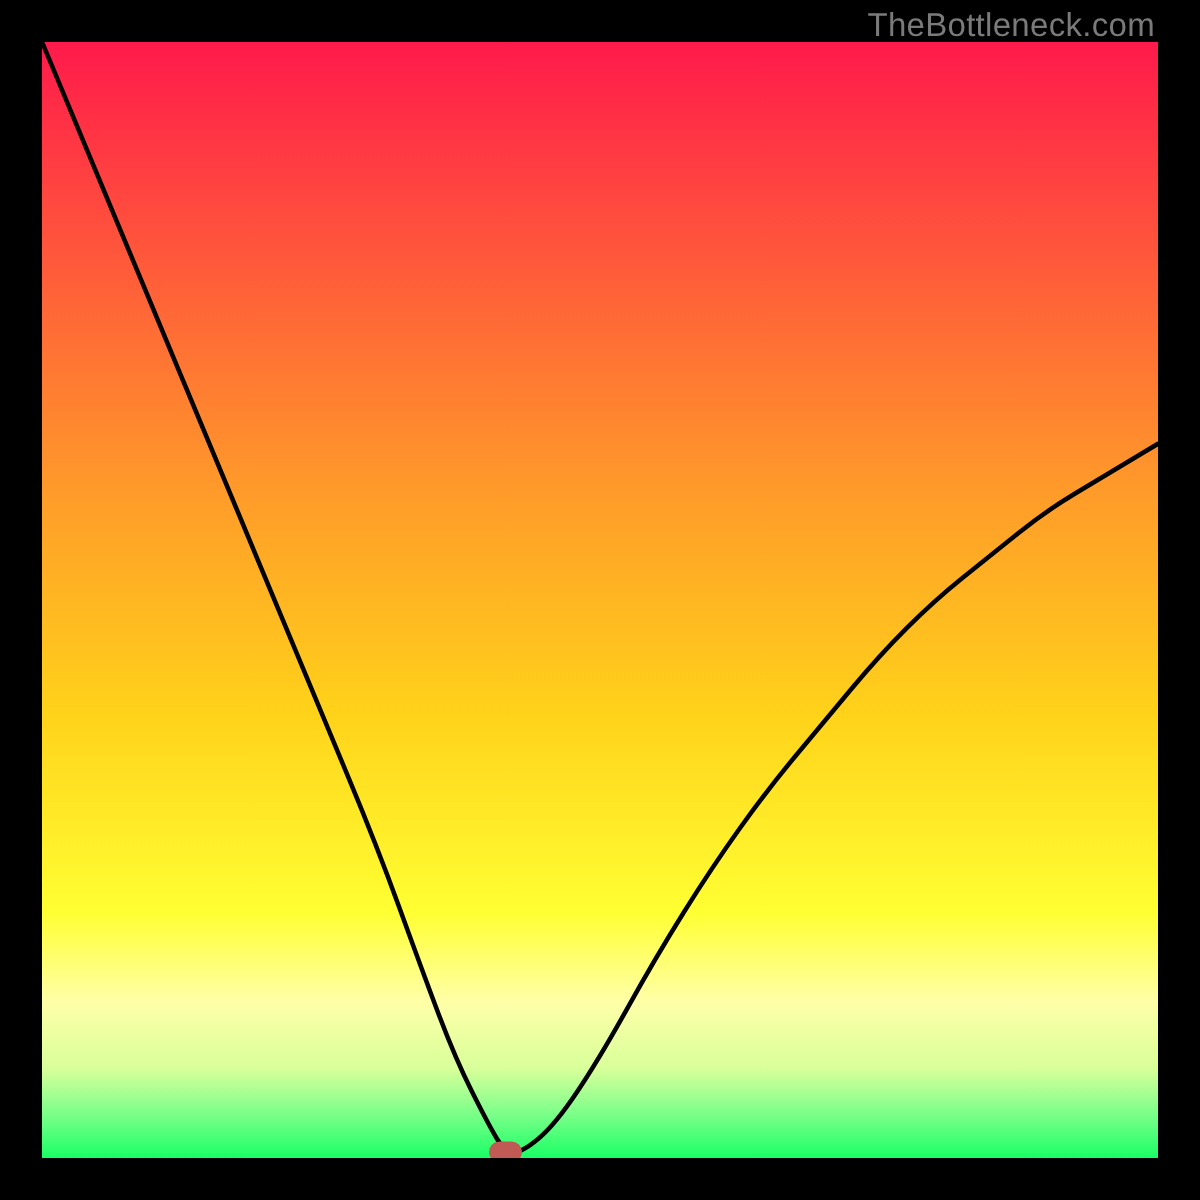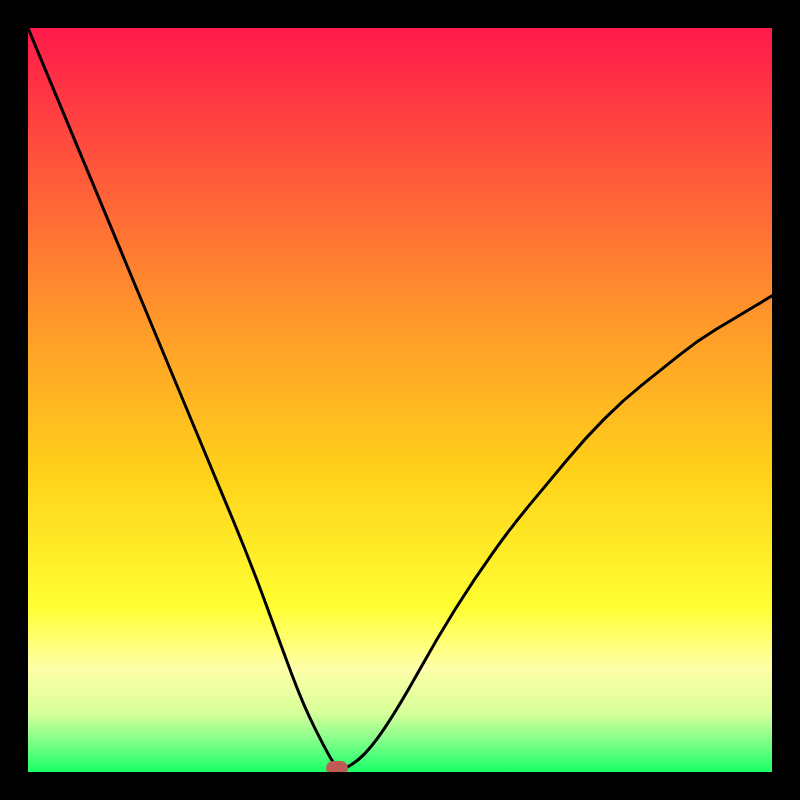--- a/index.html
+++ b/index.html
@@ -71,13 +71,14 @@
             <stop offset="96%" stop-color="#7dff8a"></stop>
             <stop offset="100%" stop-color="#1aff66"></stop>
           </linearGradient>
       </defs>
       <rect x="0" y="0" width="744" height="744" fill="url(#bg-grad)"></rect>
       <path id="curve-path" fill="none" stroke="#000" stroke-width="3" stroke-linecap="round" stroke-linejoin="round" d="M 0.00 0.00 Q 37.20 89.28 55.80 133.92 Q 74.40 178.56 93.00 223.20 Q 111.60 267.84 130.20 312.48 Q 148.80 357.12 167.40 401.76 Q 186.00 446.40 204.60 491.04 Q 223.20 535.68 238.08 576.60 Q 252.96 617.52 264.12 647.28 Q 275.28 677.04 286.44 699.36 Q 297.60 721.68 303.18 730.98 Q 308.76 740.28 314.34 740.28 Q 319.92 740.28 331.08 730.98 Q 342.24 721.68 357.12 699.36 Q 372.00 677.04 390.60 643.56 Q 409.20 610.08 427.80 580.32 Q 446.40 550.56 465.00 524.52 Q 483.60 498.48 502.20 476.16 Q 520.80 453.84 539.40 431.52 Q 558.00 409.20 576.60 390.60 Q 595.20 372.00 613.80 357.12 Q 632.40 342.24 651.00 327.36 Q 669.60 312.48 688.20 301.32 Q 706.80 290.16 725.40 279.00 L 744.00 267.84"></path>
     </svg>
     <div id="marker" class="marker" style="left: 297.76px; top: 733.28px; background: rgb(192, 90, 85);"></div>
   </div>
 
+  <div class="watermark">TheBottleneck.com</div>
 </div>
 
 </body></html>

